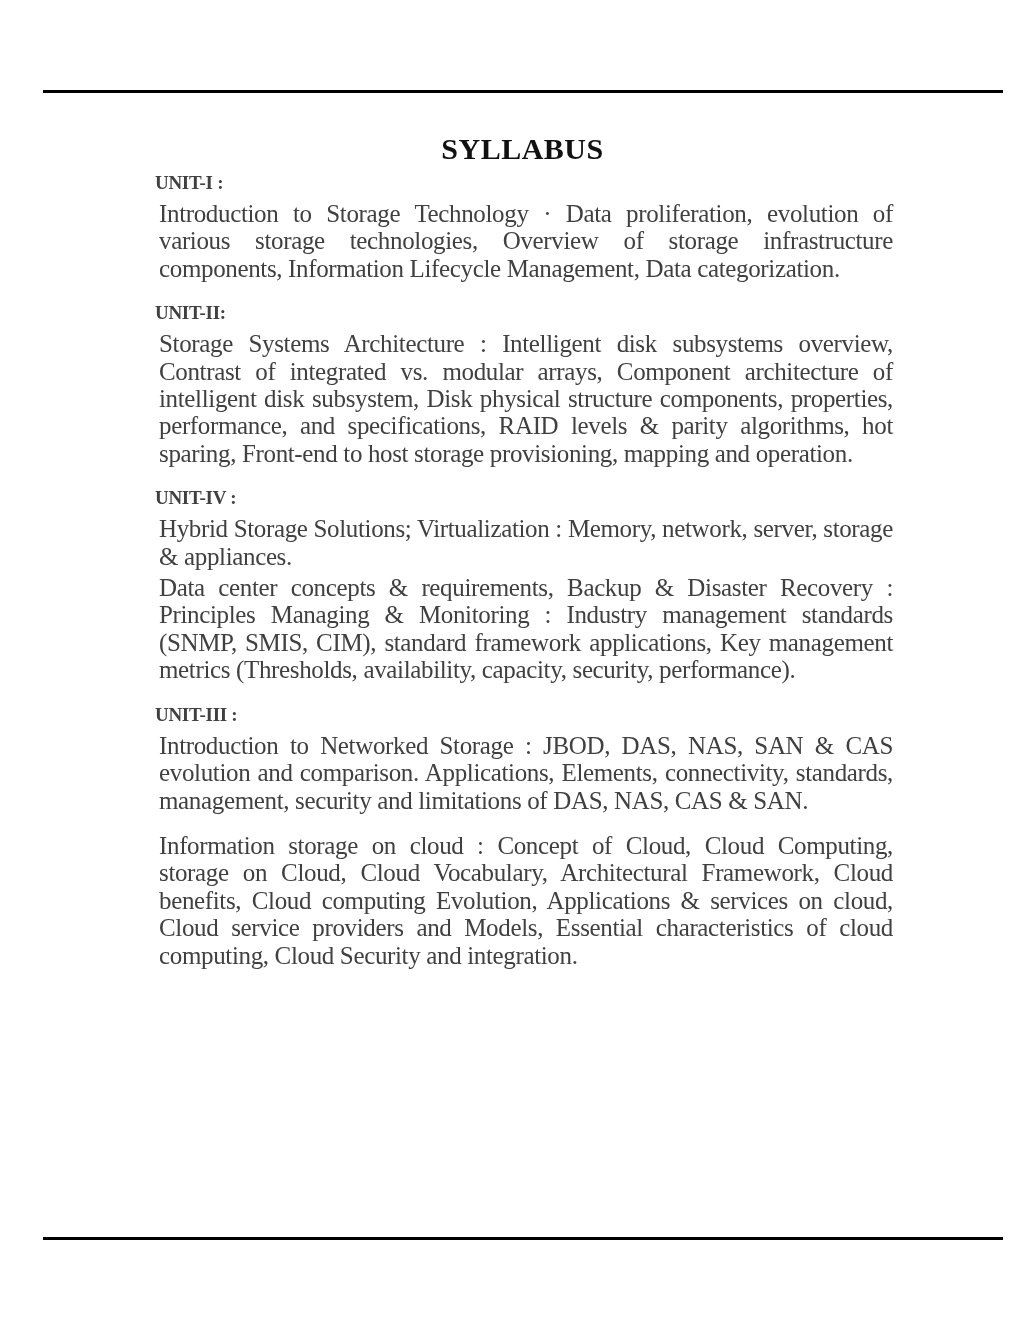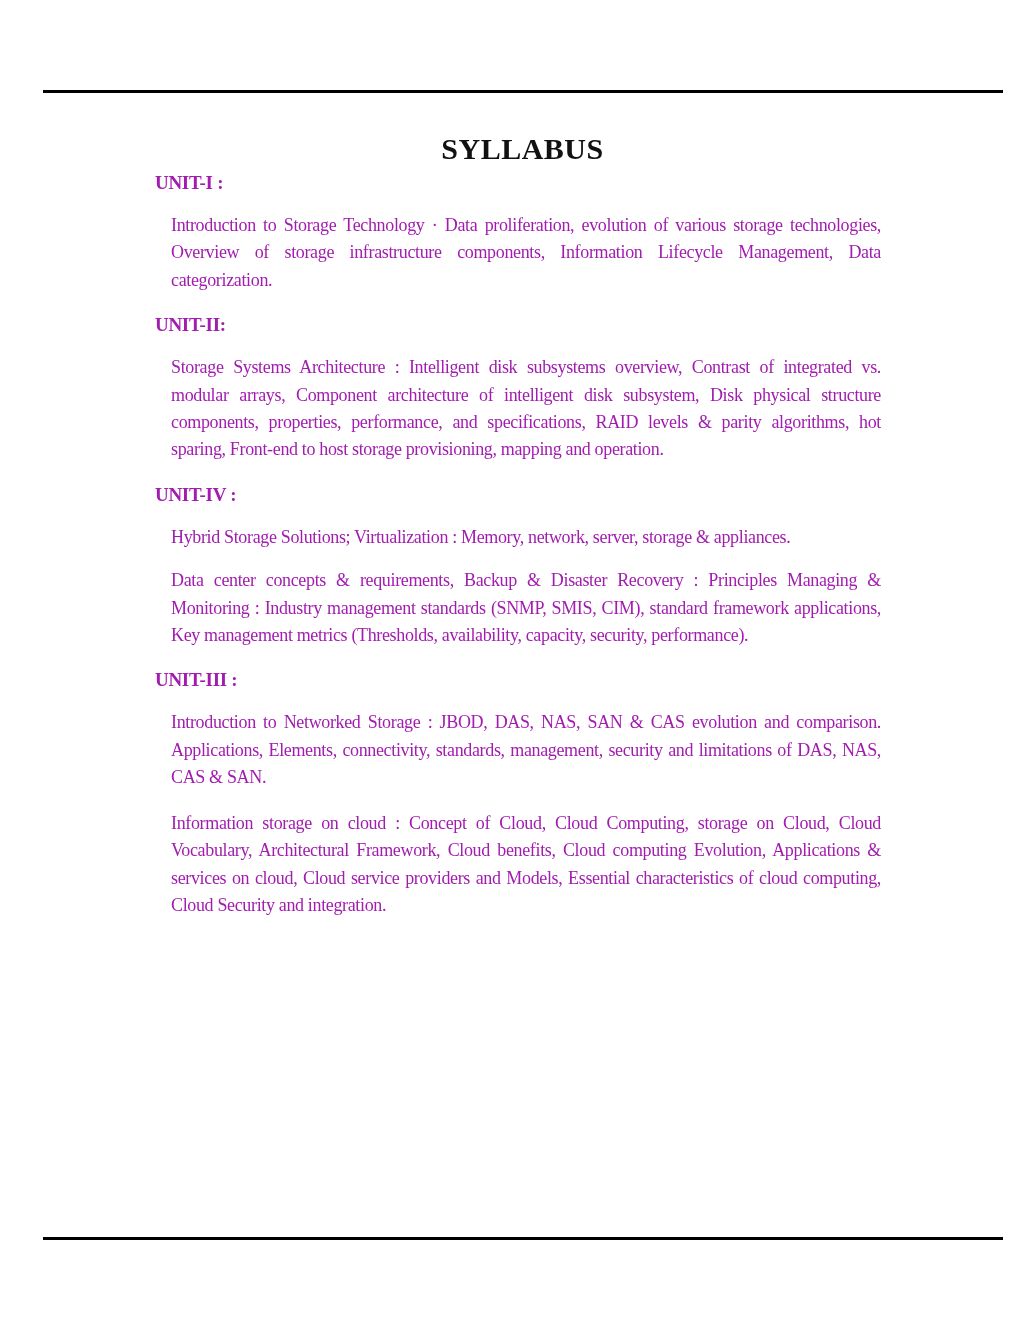--- a/index.html
+++ b/index.html
@@ -7,29 +7,29 @@
     .rule { position: absolute; left: 43px; width: 960px; height: 3px; background: #000; }
     .rule.top { top: 90px; }
     .rule.bottom { top: 1237px; }
     .title {
       position: absolute; top: 112px; left: 0; width: 1045px; text-align: center;
       font-family: "Liberation Serif", serif; font-weight: bold; font-size: 30px;
       color: #111; letter-spacing: 0.5px;
     }
     .content {
       position: absolute; left: 155px; top: 170px; width: 742px;
-      font-family: "Liberation Serif", serif; color: #a21caf;
+      font-family: "Liberation Serif", serif; color: #404040;
     }
     .unit { margin-bottom: 18px; }
     .unit-heading {
       font-weight: bold; font-size: 19px; line-height: 26px; margin: 0 0 2px 0;
       letter-spacing: -0.3px;
     }
     .unit-body p {
-      margin: 16px; font-size: 18px; line-height: 27.4px; text-align: justify;
+      margin: 4px; font-size: 25px; line-height: 27.4px; text-align: justify;
       letter-spacing: -0.35px;
     }
   </style>
 </head>
 <body>
 
 <div class="rule top"></div>
 
 <h1 class="title">SYLLABUS</h1>
 

